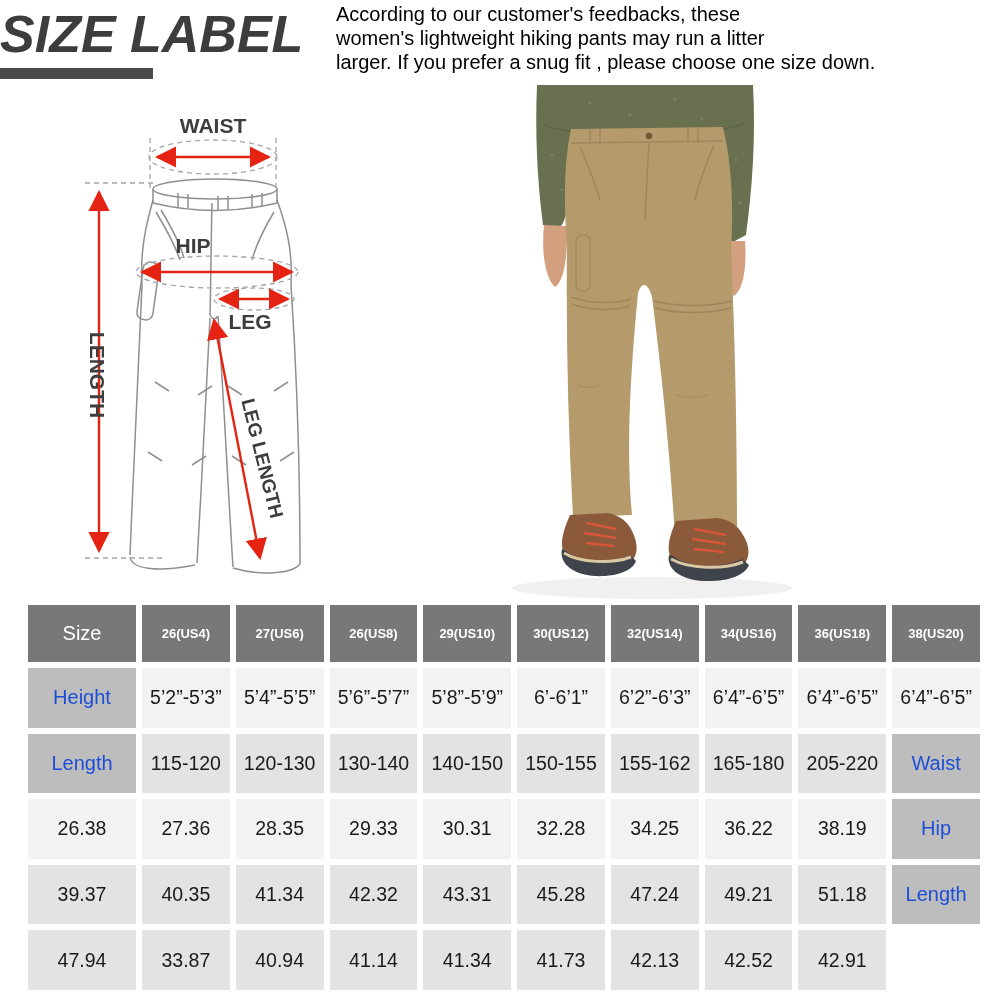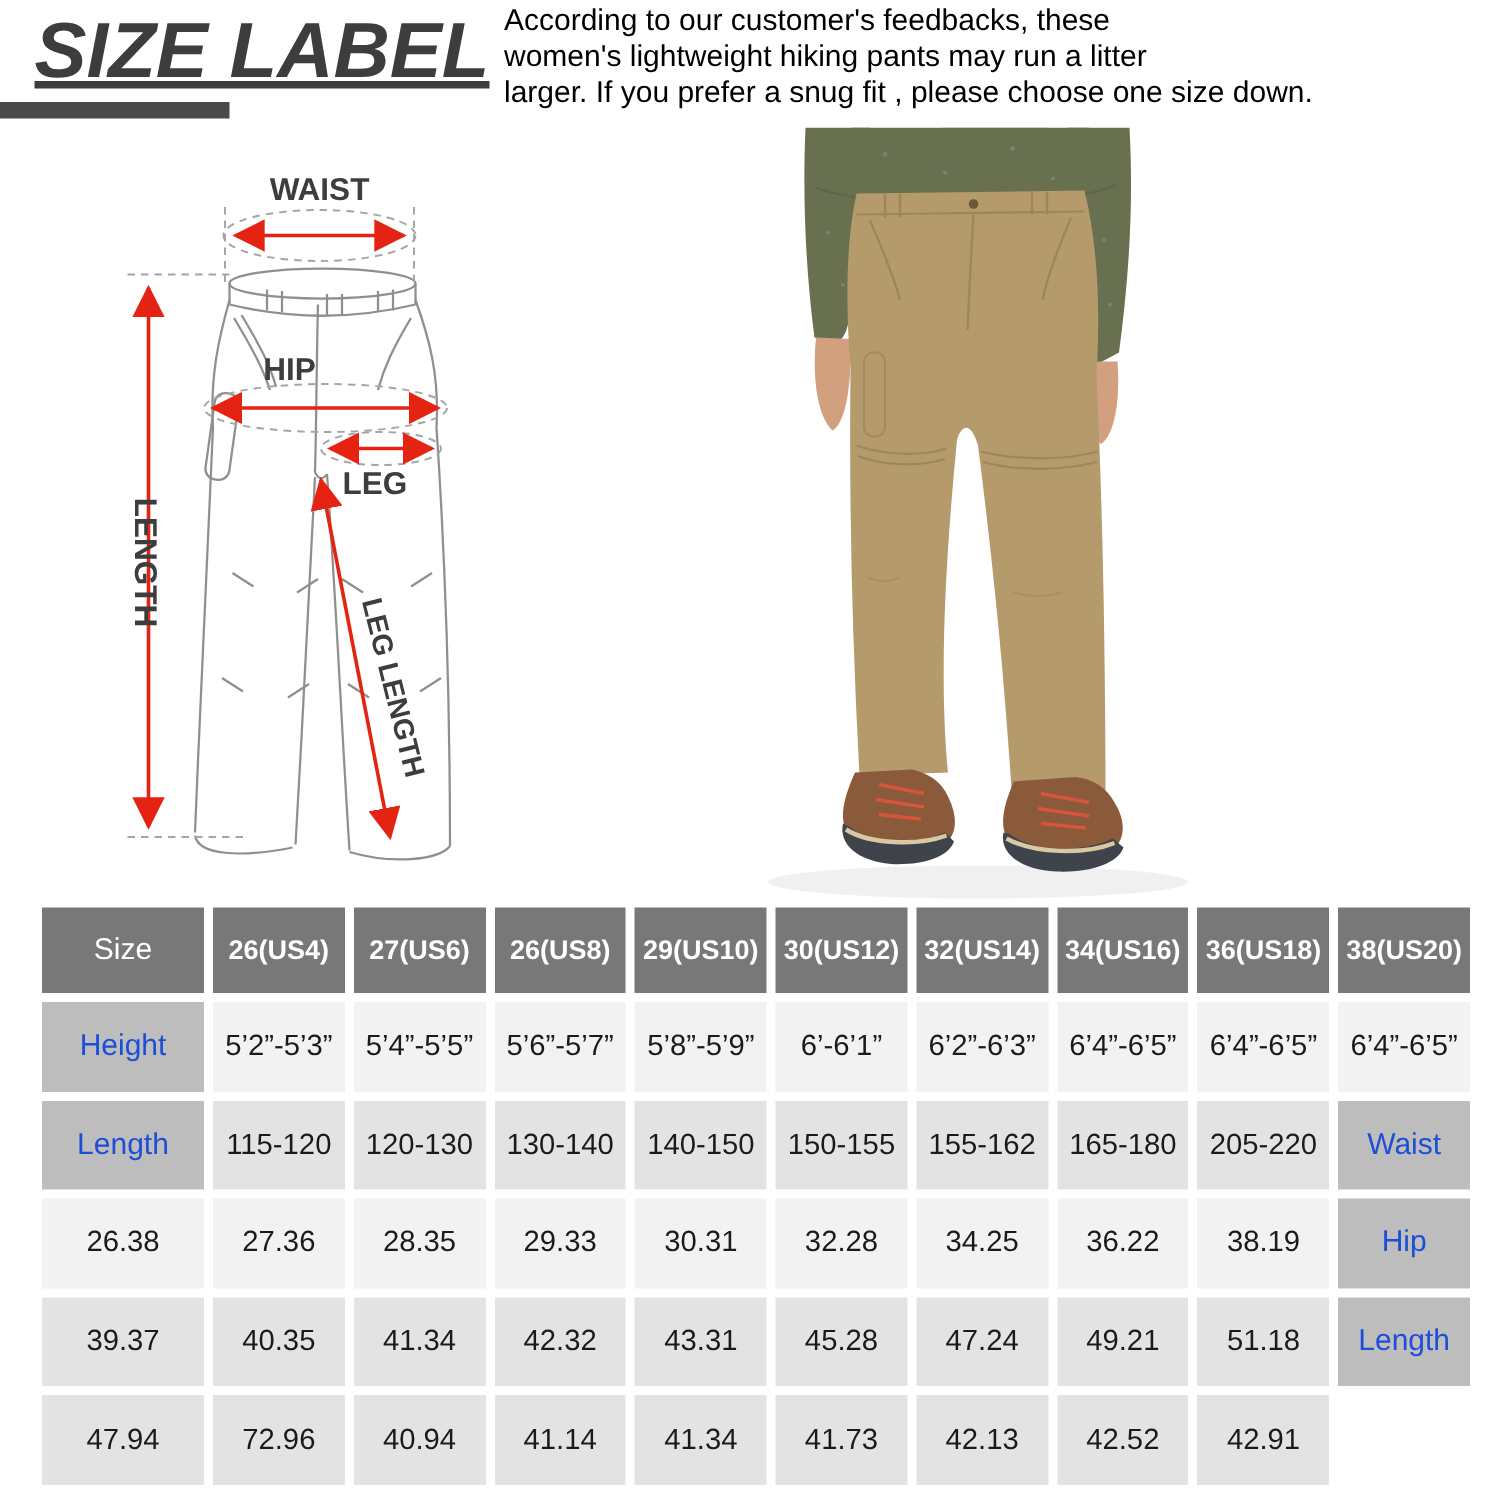--- a/index.html
+++ b/index.html
@@ -1,34 +1,34 @@
 <!DOCTYPE html>
 <html style="--arrow-red: #e42313; --diagram-line: #8f8f8f; --diagram-dash: #a5a5a5; --title-color: #3d3d3d; --header-cell-bg: #787878; --header-cell-text: #ffffff; --label-cell-bg: #bdbdbd; --row-light-bg: #f2f2f2; --row-dark-bg: #e3e3e3; --shirt-olive: #68704f; --pants-khaki: #b59a6c; --pants-seam: #9c8356; --skin: #d2a07f; --shoe-brown: #8a5a3a; --sole-dark: #3f444c; --lace-red: #d6553b;"><head>
 <meta charset="utf-8">
 <style>
   * { margin:0; padding:0; box-sizing:border-box; }
   body { width:1000px; height:1000px; background:#fff; font-family:"Liberation Sans", sans-serif; position:relative; overflow:hidden; }
   .canvas { position:absolute; inset:0; background:#fff; }
 
   
-  .title { position:absolute; left:23px; top:4px; font-size:52px; font-weight:bold; font-style:italic; color:var(--title-color); letter-spacing:0px; white-space:nowrap;text-decoration:underline; }
+  .title { position:absolute; left:0; top:4px; font-size:52px; font-weight:bold; font-style:italic; color:var(--title-color); letter-spacing:0px; white-space:nowrap; }
   .title-bar { position:absolute; left:0; top:68px; width:153px; height:11px; background:#4a4a4a; }
   .desc { position:absolute; left:336px; top:2px; width:640px; font-size:20px; line-height:24px; color:#000; }
 
   
   .diagram-wrap { position:absolute; left:60px; top:100px; width:290px; height:510px; }
   .photo-wrap   { position:absolute; left:440px; top:85px; width:480px; height:525px; }
   svg text { font-family:"Liberation Sans", sans-serif; }
 
   
   .size-table { position:absolute; left:28px; top:605px; width:952px; height:385px;
     display:grid; grid-template-columns:108px repeat(9,1fr); grid-template-rows:57px repeat(5,1fr);
     gap:6px; background:#fff; }
   .cell { display:flex; align-items:center; justify-content:center; text-align:center; }
-  .hcell { background:var(--header-cell-bg); color:var(--header-cell-text); font-weight:bold; font-size:18px; }
+  .hcell { background:var(--header-cell-bg); color:var(--header-cell-text); font-weight:bold; font-size:13px; }
   .hcell.corner { font-size:20px; font-weight:normal; }
   .lcell { background:var(--label-cell-bg); color:#1d4ed8; font-size:20px; }
   .vcell { color:#1a1a1a; font-size:19.5px; }
   .vcell.light { background:var(--row-light-bg); }
   .vcell.dark  { background:var(--row-dark-bg); }
 </style>
 </head>
 <body>
 
 <div class="canvas">
@@ -201,21 +201,21 @@
       <div class="cell vcell dark">40.35</div>
       <div class="cell vcell dark">41.34</div>
       <div class="cell vcell dark">42.32</div>
       <div class="cell vcell dark">43.31</div>
       <div class="cell vcell dark">45.28</div>
       <div class="cell vcell dark">47.24</div>
       <div class="cell vcell dark">49.21</div>
       <div class="cell vcell dark">51.18</div>
       <div class="cell lcell">Length</div>
       <div class="cell vcell dark">47.94</div>
-      <div class="cell vcell dark">72.96</div>
+      <div class="cell vcell dark">33.87</div>
       <div class="cell vcell dark">40.94</div>
       <div class="cell vcell dark">41.14</div>
       <div class="cell vcell dark">41.34</div>
       <div class="cell vcell dark">41.73</div>
       <div class="cell vcell dark">42.13</div>
       <div class="cell vcell dark">42.52</div>
       <div class="cell vcell dark">42.91</div>
     </div>
 
 </div>

